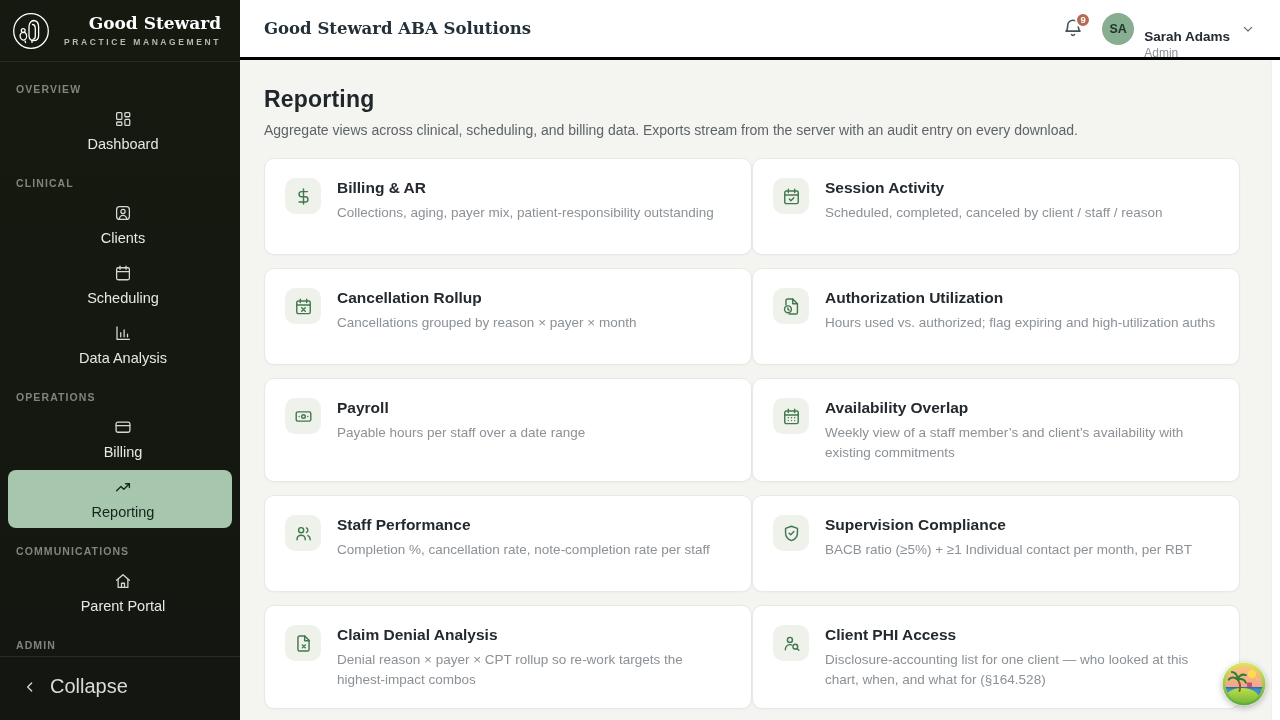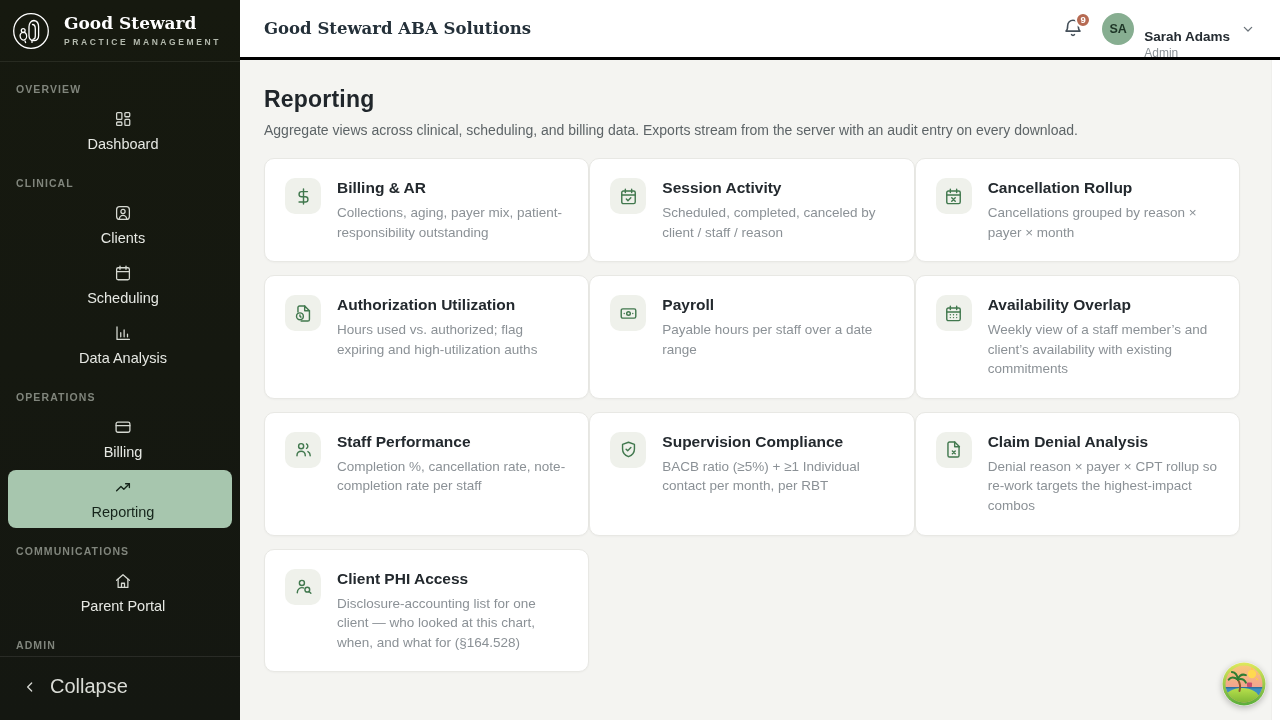--- a/index.html
+++ b/index.html
@@ -15,20 +15,21 @@
   .sidebar {
     width:240px; min-width:240px; height:720px;
     background:#15180f;
     background:linear-gradient(180deg,#16190f 0%,#141711 100%);
     color:#e6e8e3; display:flex; flex-direction:column;
   }
   .brand {
     display:flex; align-items:center; gap:14px;
     padding:12px 12px; height:62px;
     border-bottom:1px solid rgba(255,255,255,0.08);
+    text-align:right;
   }
   .brand-name {
     font-family:"DejaVu Serif","Liberation Serif",serif;
     font-weight:700; font-size:17px; color:#ffffff; line-height:1.15;
   }
   .brand-tag {
     font-size:8.5px; letter-spacing:2.6px; color:#b3b9ad; margin-top:3px;
     font-weight:600;
   }
   .nav { flex:1; padding:4px 0 0 0; overflow:hidden; }
@@ -93,21 +94,21 @@
   .user-role { font-size:12px; color:#8a9196; }
   .chev { width:16px; height:16px; color:#6b737a; }
 
   
   .content { flex:1; padding:26px 40px 0 24px; overflow:hidden; }
   .page-title { font-size:23px; font-weight:700; color:#20262b; letter-spacing:.2px; }
   .page-sub { font-size:14px; color:#5d6467; margin-top:9px; }
 
   .cards {
     margin-top:20px;
-    display:grid; grid-template-columns:1fr 1fr 1fr; gap:13px 0;
+    display:grid; grid-template-columns:1fr 1fr; gap:13px 0;
     align-items:stretch;
   }
   .card {
     background:#ffffff; border:1px solid #e8e8e4; border-radius:10px;
     padding:19px 20px; min-height:97px;
     display:flex; gap:16px; align-items:flex-start; cursor:pointer;
     box-shadow:0 1px 2px rgba(20,25,20,0.03);
   }
   .card-icon {
     width:36px; height:36px; border-radius:10px; flex:none;

